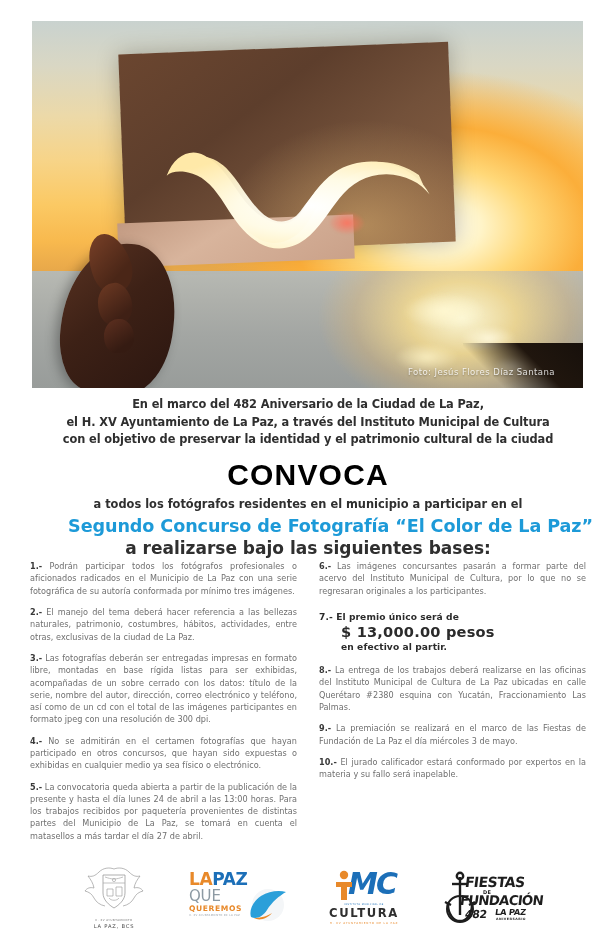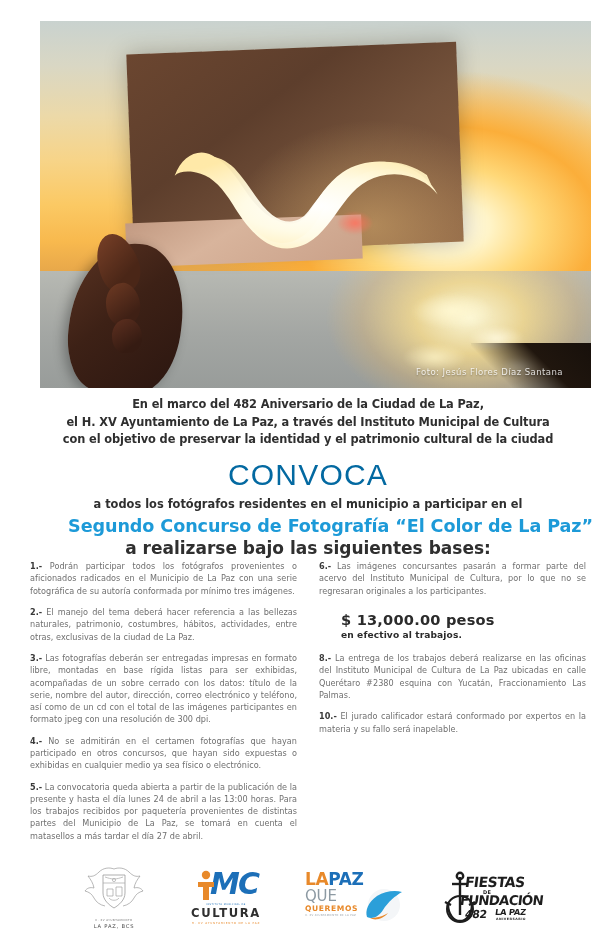--- a/index.html
+++ b/index.html
@@ -18,21 +18,20 @@
 
   
   .photo-wrap {
     position: absolute;
     left: 32px;
     top: 21px;
     width: 551px;
     height: 367px;
     overflow: hidden;
     background: #8b5cf6;
-    margin-left: 8px;
   }
   .photo-sky {
     position: absolute;
     inset: 0;
     background:
       radial-gradient(ellipse 300px 200px at 74% 56%,
         #fffdf2 0%, #fff4c8 14%, #ffd878 30%, #fbae3a 50%, rgba(240,150,50,0) 78%),
       linear-gradient(to bottom,
         #c9d2cf 0%,
         #d9d7c4 12%,
@@ -192,25 +191,25 @@
   .head-line {
     font-family: "DejaVu Sans", sans-serif;
     font-weight: bold;
     font-size: 11.4px;
     line-height: 17.5px;
     color: #2f2f2f;
     letter-spacing: -0.1px;
   }
   .convoca {
     font-family: "Liberation Sans", sans-serif;
-    font-weight: 400;
+    font-weight: 700;
     font-size: 30px;
     line-height: 40px;
     letter-spacing: 1.2px;
-    color: #0369a1;
+    color: #000000;
     margin-top: 6px;
   }
   .sub-line {
     font-family: "DejaVu Sans", sans-serif;
     font-weight: bold;
     font-size: 11.4px;
     line-height: 19px;
     color: #2f2f2f;
   }
   .blue-title {
@@ -499,36 +498,38 @@
   <div class="head-line">con el objetivo de preservar la identidad y el patrimonio cultural  de la ciudad</div>
   <div class="convoca">CONVOCA</div>
   <div class="sub-line">a todos los fotógrafos residentes en el municipio a participar en el</div>
   <div class="blue-title">Segundo Concurso de Fotografía “El Color de La Paz”</div>
   <div class="bases-line">a realizarse bajo las siguientes bases:</div>
 </div>
 
 <div class="cols">
 
   <div class="col col-left">
-    <p class="item"><span class="num">1.-</span><span> Podrán participar todos los fotógrafos provenientes o aficionados radicados en el Municipio de La Paz con una serie fotográfica de su autoría conformada por mínimo tres imágenes.</span></p>
+    <p class="item"><span class="num">1.-</span><span> Podrán participar todos los fotógrafos profesionales o aficionados radicados en el Municipio de La Paz con una serie fotográfica de su autoría conformada por mínimo tres imágenes.</span></p>
     <p class="item"><span class="num">2.-</span><span> El manejo del tema deberá hacer referencia a las bellezas naturales, patrimonio, costumbres, hábitos, actividades, entre otras, exclusivas de la ciudad de La Paz.</span></p>
     <p class="item"><span class="num">3.-</span><span> Las fotografías deberán ser entregadas impresas en formato libre, montadas en base rígida listas para ser exhibidas, acompañadas de un sobre cerrado con los datos: título de la serie, nombre del autor, dirección, correo electrónico y teléfono, así como de un cd con el total de las imágenes participantes en formato jpeg con una resolución de 300 dpi.</span></p>
     <p class="item"><span class="num">4.-</span><span> No se admitirán en el certamen fotografías que hayan participado en otros concursos, que hayan sido expuestas o exhibidas en cualquier medio ya sea físico o electrónico.</span></p>
     <p class="item"><span class="num">5.-</span><span> La convocatoria queda abierta a partir de la publicación de la presente y hasta el día lunes 24 de abril a las 13:00 horas. Para los trabajos recibidos por paquetería provenientes de distintas partes del Municipio de La Paz, se tomará en cuenta el matasellos a más tardar el día 27 de abril.</span></p>
   </div>
 
   <div class="col col-right">
     <p class="item"><span class="num">6.-</span><span> Las imágenes concursantes pasarán a formar parte del acervo del Instituto Municipal de Cultura, por lo que no se regresaran originales a los participantes.</span></p>
 
     <div class="prize">
+      <div class="prize-l1"><span>7.-</span><span>  El premio único será de</span></div>
       <div class="prize-l2">$ 13,000.00 pesos</div>
-      <div class="prize-l3">en efectivo al trabajos.</div>
+      <div class="prize-l3">en efectivo al partir.</div>
     </div>
 
     <p class="item"><span class="num">8.-</span><span> La entrega de los trabajos deberá realizarse en las oficinas del Instituto Municipal de Cultura de La Paz ubicadas en calle Querétaro #2380 esquina con Yucatán, Fraccionamiento Las Palmas.</span></p>
+    <p class="item"><span class="num">9.-</span><span> La premiación se realizará en el marco de las Fiestas de Fundación de La Paz el día miércoles 3 de mayo.</span></p>
     <p class="item"><span class="num">10.-</span><span> El jurado calificador estará conformado por expertos en la materia y su fallo será inapelable.</span></p>
   </div>
 </div>
 
 <div class="logos">
 
   <div class="logo logo-shield">
     <svg width="62" height="48" viewBox="0 0 62 48">
       <g fill="none" stroke="#9a9a9a" stroke-width="0.7">
         <path d="M31 4 C26 2, 20 3, 16 7 C12 11, 9 12, 5 11 C8 15, 10 18, 11 23 C7 22, 4 23, 2 26 C6 27, 9 29, 11 33 C13 37, 17 40, 22 41"></path>
@@ -539,45 +540,45 @@
         <path d="M33 22 L39 22 L39 31 L33 31 Z" stroke="#a0a0a0"></path>
         <path d="M22 12 C25 13, 28 14, 31 14 C34 14, 37 13, 40 12" stroke="#a8a8a8"></path>
         <path d="M26 33 C28 36, 34 36, 36 33" stroke="#a8a8a8"></path>
         <circle cx="31" cy="15" r="1.6" stroke="#a8a8a8"></circle>
       </g>
     </svg>
     <div class="shield-sub1">H. XV AYUNTAMIENTO</div>
     <div class="shield-sub2">LA PAZ, BCS</div>
   </div>
 
-  <div class="logo logo-imc">
-    <div class="imc-top">
-      <svg width="22" height="32" viewBox="0 0 22 32" style="position:absolute;left:6px;top:1px;">
-        <circle cx="11" cy="5" r="4.2" fill="#e8892a"></circle>
-        <path d="M3 12 L19 12 L19 17 L14 17 L14 30 L8 30 L8 17 L3 17 Z" fill="#e8892a"></path>
-      </svg>
-      <div class="imc-mc">MC</div>
-    </div>
-    <div class="imc-tag">INSTITUTO MUNICIPAL DE</div>
-    <div class="imc-cultura">CULTURA</div>
-    <div class="imc-sub">H. XV AYUNTAMIENTO DE LA PAZ</div>
-  </div>
-
   <div class="logo logo-lapaz">
     <div class="lp-row1">
       <span class="lp-la">LA</span><span class="lp-paz">PAZ</span>
     </div>
     <div class="lp-que">QUE</div>
     <div class="lp-quer">QUEREMOS</div>
     <div class="lp-tag">H. XV AYUNTAMIENTO DE LA PAZ</div>
     <svg class="lp-swoosh" viewBox="0 0 44 40">
       <circle cx="23" cy="22" r="16" fill="#f4f6f8"></circle>
       <path d="M6 34 C4 28, 7 19, 16 13 C24 8, 34 7, 41 9 C34 13, 27 19, 22 27 C18 33, 12 37, 6 34 Z" fill="#2b9fd9"></path>
       <path d="M9 35 C14 38, 22 36, 27 30 C23 33, 15 35, 9 35 Z" fill="#e8892a"></path>
     </svg>
+  </div>
+
+  <div class="logo logo-imc">
+    <div class="imc-top">
+      <svg width="22" height="32" viewBox="0 0 22 32" style="position:absolute;left:6px;top:1px;">
+        <circle cx="11" cy="5" r="4.2" fill="#e8892a"></circle>
+        <path d="M3 12 L19 12 L19 17 L14 17 L14 30 L8 30 L8 17 L3 17 Z" fill="#e8892a"></path>
+      </svg>
+      <div class="imc-mc">MC</div>
+    </div>
+    <div class="imc-tag">INSTITUTO MUNICIPAL DE</div>
+    <div class="imc-cultura">CULTURA</div>
+    <div class="imc-sub">H. XV AYUNTAMIENTO DE LA PAZ</div>
   </div>
 
   <div class="logo logo-fiestas">
     <div class="ff-wrap">
       <svg width="34" height="54" viewBox="0 0 34 54" style="position:absolute;left:0;top:2px;">
         <g stroke="#1d1d1d" fill="none" stroke-width="2.4">
           <path d="M17 6 L17 44"></path>
           <path d="M9 13 L25 13"></path>
           <circle cx="17" cy="5" r="3.2"></circle>
           <path d="M5 33 C5 44, 11 50, 17 50 C23 50, 29 44, 29 33"></path>

